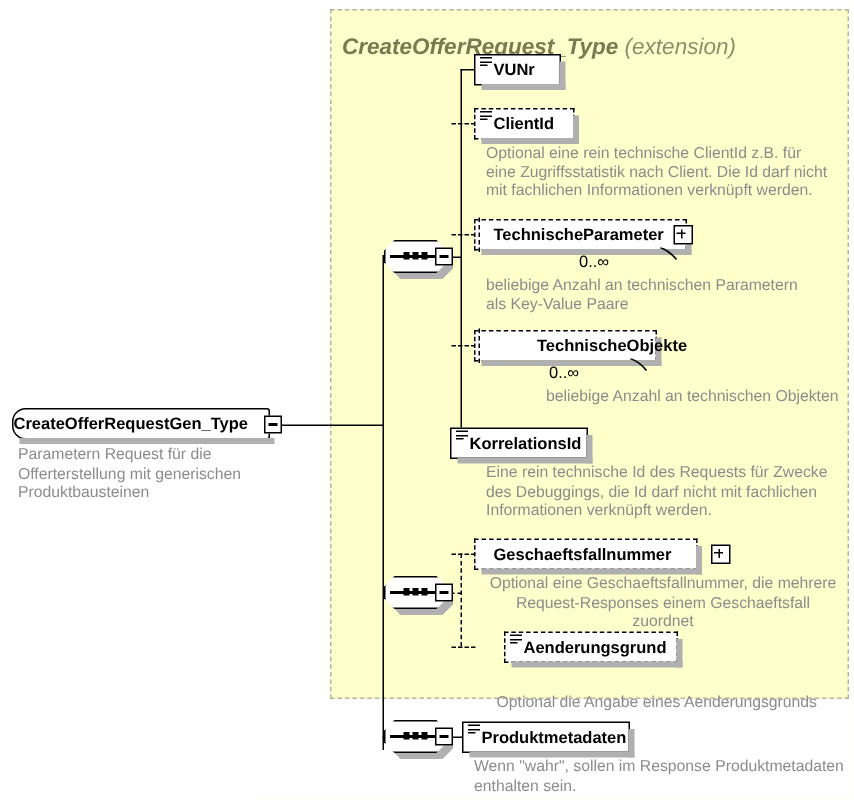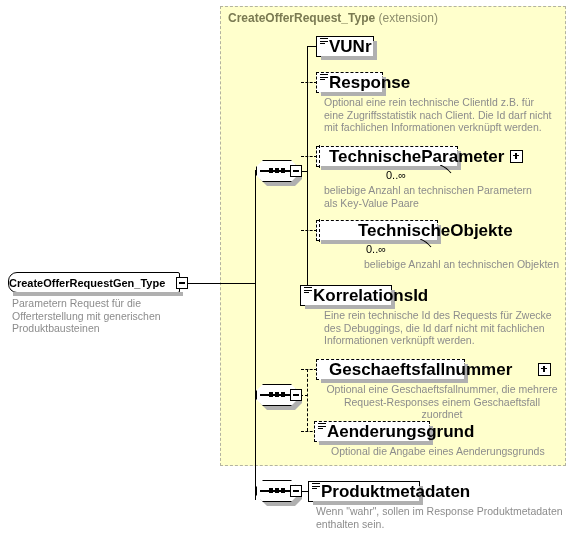--- a/index.html
+++ b/index.html
@@ -29,44 +29,45 @@
     width: 346px;
     height: 460px;
     background: #ffffcc;
     box-sizing: border-box;
     border: 1px dashed #b3b3a0;
     z-index: 0;
   }
   .ext-title {
     position: absolute;
     left: 228px;
-    top: 11px;
-    font-size: 12px;
+    top: 23px;
+    font-size: 15px;
     font-weight: bold;
     color: #7a7a52;
     white-space: nowrap;
     z-index: 3;
+    font-style: italic;
   }
   .ext-title .plain {
     font-weight: normal;
     color: #8d8d6e;
   }
 
   
   .node {
     position: absolute;
     box-sizing: border-box;
     background: #ffffff;
     border: 1.6px solid #000000;
     height: 21px;
     display: flex;
     align-items: center;
     padding-left: 12px;
     padding-right: 6px;
-    font-size: 17px;
+    font-size: 11px;
     font-weight: bold;
     color: #000000;
     white-space: nowrap;
     z-index: 4;
   }
   .node.optional { border-style: dashed; border-width: 1.6px; }
   .node::after {
     
     content: "";
     position: absolute;
@@ -319,21 +320,21 @@
     <span class="shadow-r"></span>
   </div>
 
   <div class="ln dash-h" style="left:301px; top:81.5px; width:16px;"></div>
   <div class="node optional" style="left:316px; top:72px; width:67px;">
     <span class="elem-glyph">
         <i></i>
         <i></i>
         <i></i>
       </span>
-    <span>Response</span>
+    <span>ClientId</span>
     <span class="shadow-r"></span>
   </div>
   <div class="anno" style="left:324px; top:96px; width:232px;">Optional eine rein technische ClientId z.B. für eine Zugriffsstatistik nach Client. Die Id darf nicht mit fachlichen Informationen verknüpft werden.</div>
 
   <div class="ln dash-h" style="left:301px; top:155.5px; width:16px;"></div>
   <div class="node optional repeat" style="left:316px; top:146px; width:142px;">
     <span>TechnischeParameter</span>
     <span class="plus-box"></span>
     <span class="shadow-r"></span>
   </div>
@@ -381,30 +382,30 @@
 
   <div class="ln dash-h" style="left:301px; top:368.5px; width:16px;"></div>
   <div class="node optional" style="left:316px; top:359px; width:149px;gap:20px;">
     <span>Geschaeftsfallnummer</span>
     <span class="plus-box"></span>
     <span class="shadow-r"></span>
   </div>
   <div class="anno" style="left:324px; top:383px; width:236px;text-align:center;">Optional eine Geschaeftsfallnummer, die mehrere Request-Responses einem Geschaeftsfall zuordnet</div>
 
   <div class="ln dash-h" style="left:301px; top:430.5px; width:16px;"></div>
-  <div class="node optional" style="left:314px; top:421px; width:116px;">
+  <div class="node optional" style="left:336px; top:421px; width:116px;">
     <span class="elem-glyph">
         <i></i>
         <i></i>
         <i></i>
       </span>
     <span>Aenderungsgrund</span>
     <span class="shadow-r"></span>
   </div>
-  <div class="anno" style="left:331px; top:445px; width:232px;">Optional die Angabe eines Aenderungsgrunds</div>
+  <div class="anno" style="left:331px; top:462px; width:232px;">Optional die Angabe eines Aenderungsgrunds</div>
 
   <div class="ln h" style="left:255px; top:490.5px; width:8px;"></div>
   <div class="seq" style="left:256px; top:480px;">
     <div class="octshadow"></div>
     <div class="oct"></div>
     <div class="bar"></div>
     <div class="dot d1"></div>
     <div class="dot d2"></div>
     <div class="dot d3"></div>
   </div>

